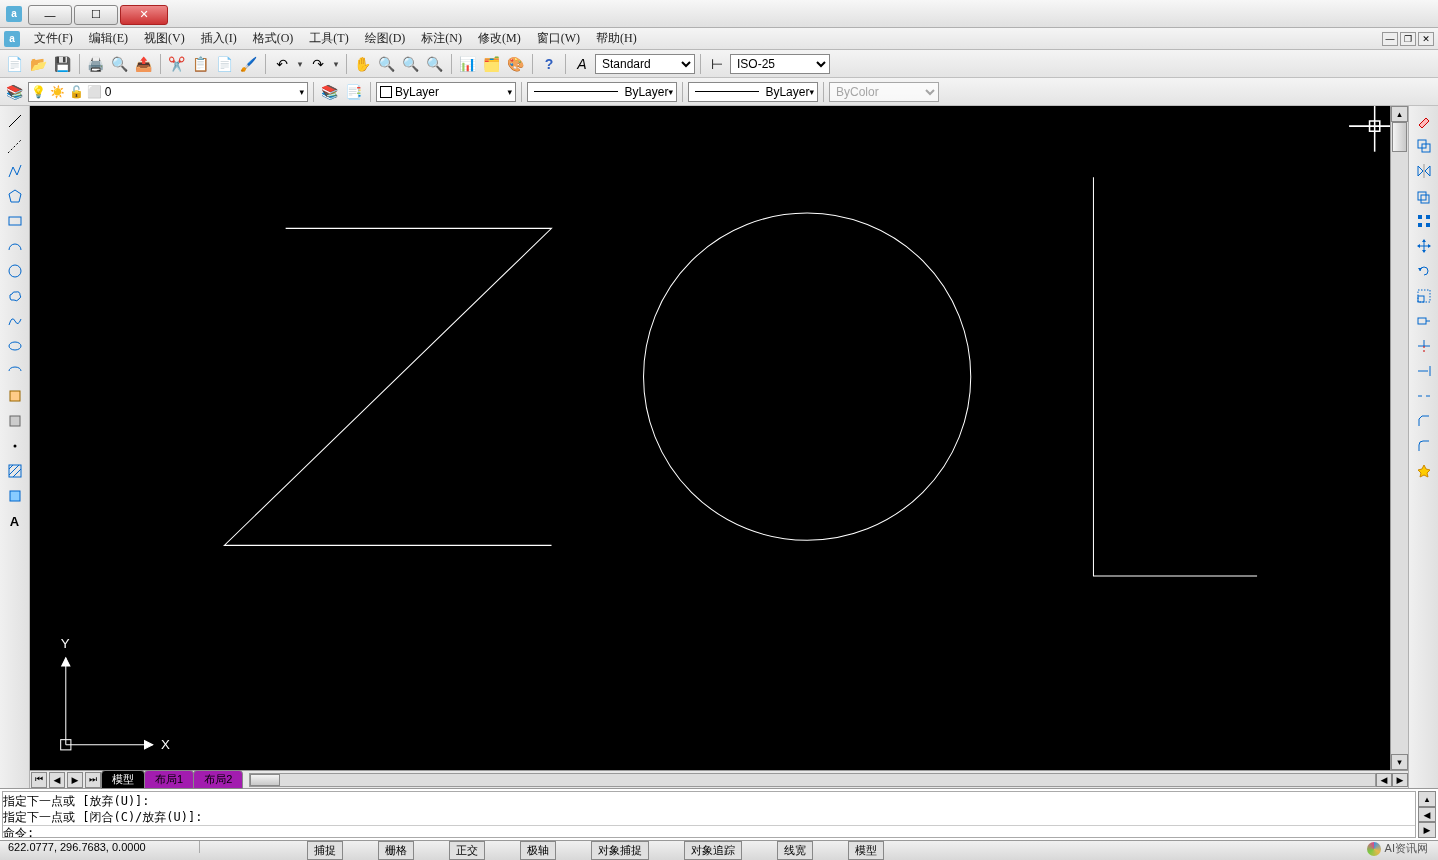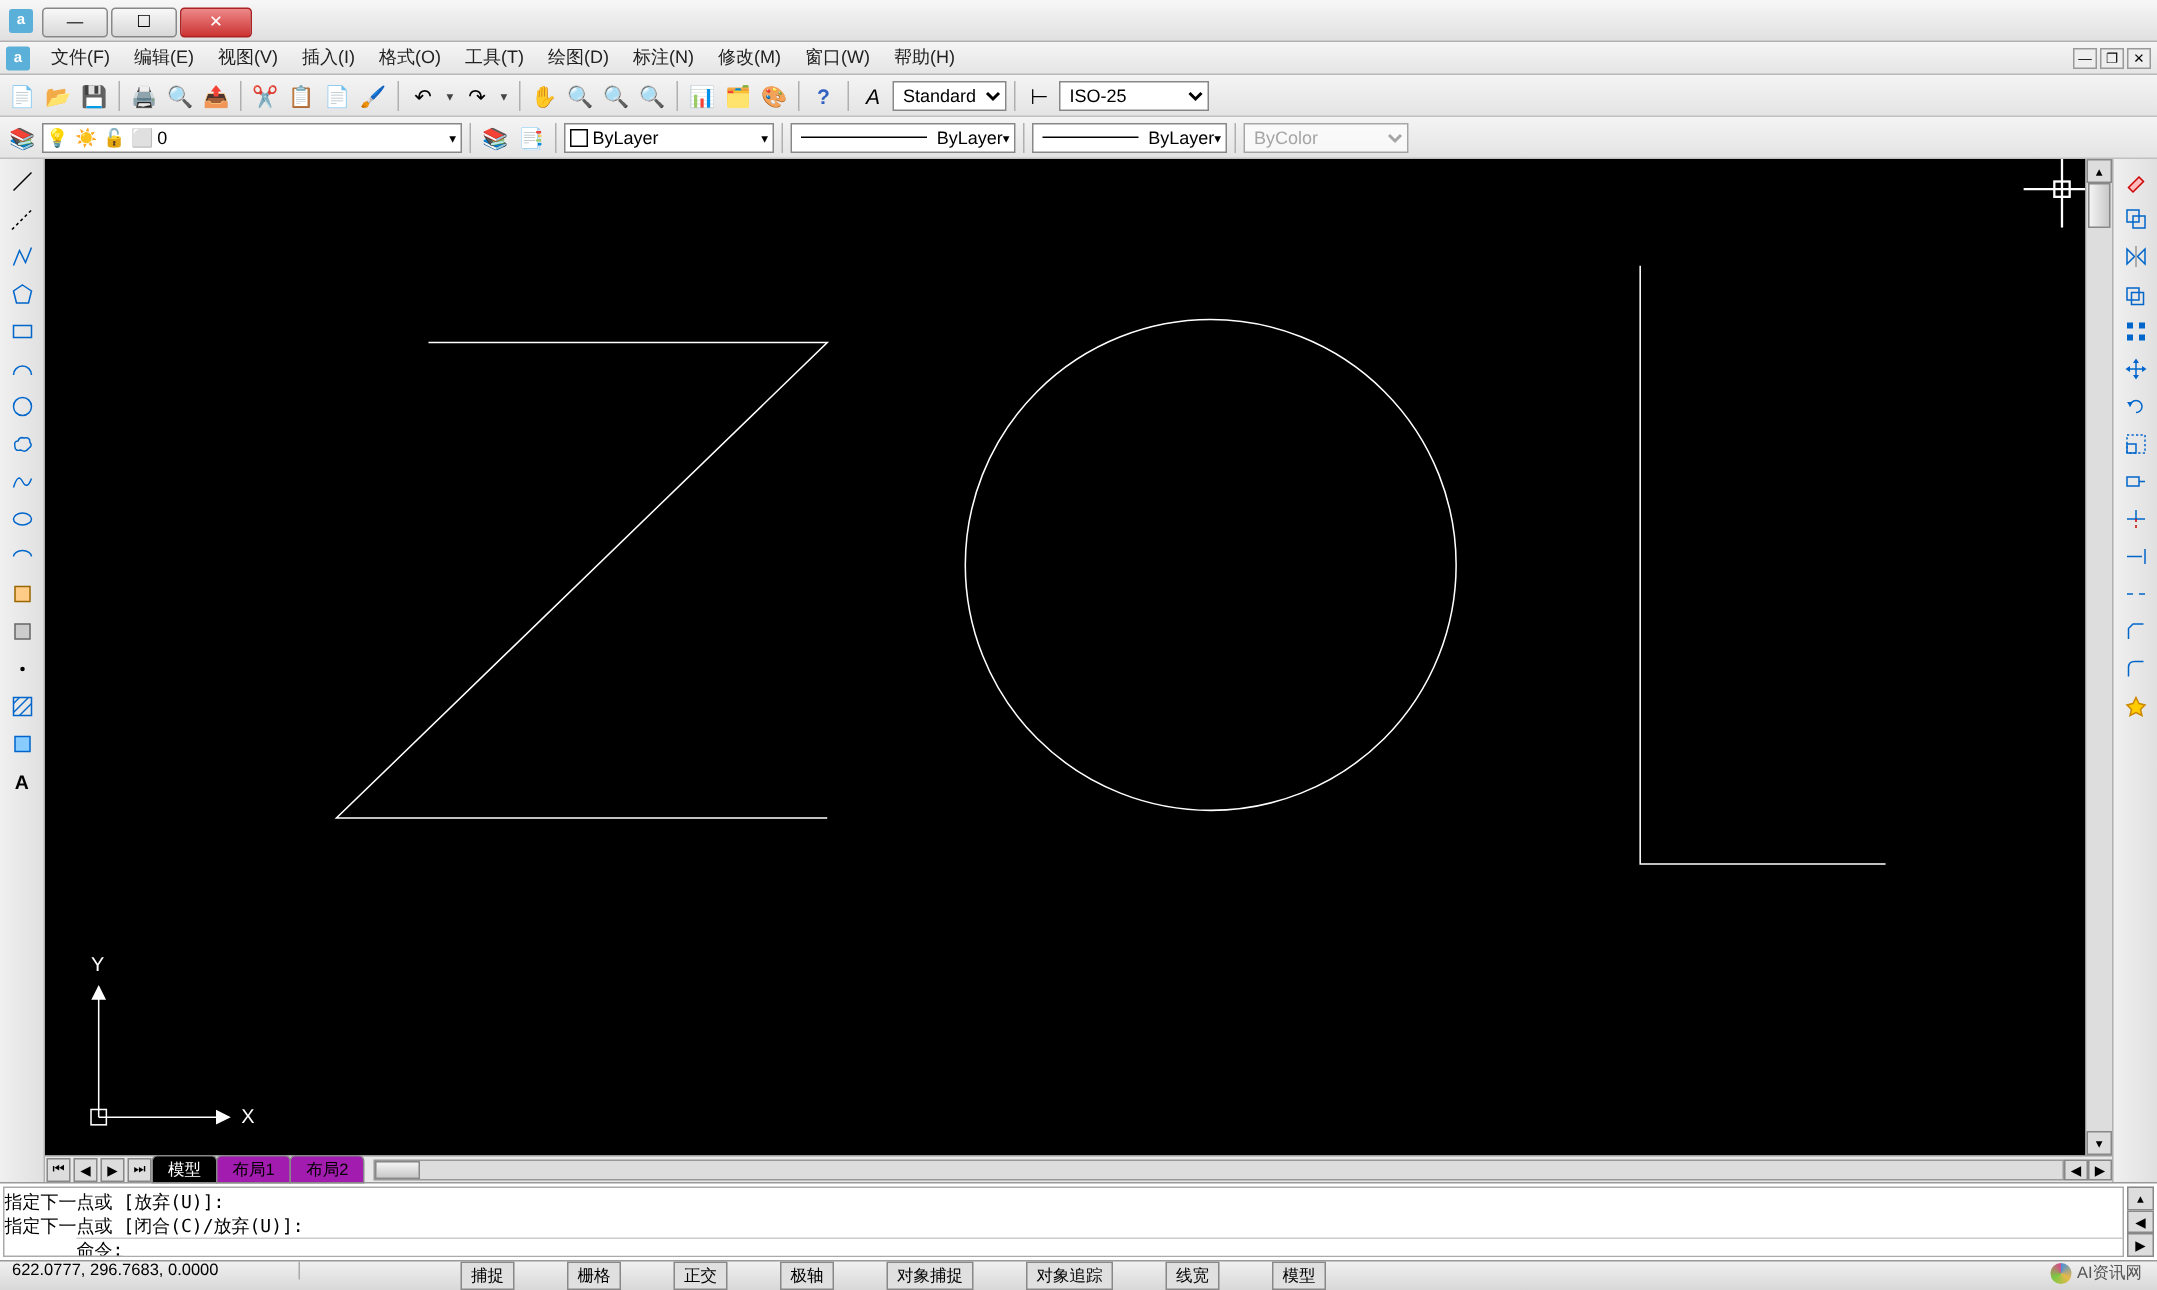--- a/index.html
+++ b/index.html
@@ -9,21 +9,21 @@
 .titlebar { height: 28px; background: linear-gradient(#f7f7f7, #e0e0e0); display: flex; align-items: center; border-bottom: 1px solid #b0b0b0; }
 .titlebar .app-icon { width: 16px; height: 16px; background: #5ab0d8; margin: 0 6px; border-radius: 2px; display: flex; align-items: center; justify-content: center; color: #fff; font-weight: bold; font-size: 10px; }
 .titlebar .title { flex: 1; color: #333; }
 .titlebar .win-controls { display: flex; }
 .titlebar .win-btn { width: 44px; height: 20px; margin: 2px 2px 0 0; border: 1px solid #888; background: linear-gradient(#f8f8f8, #d8d8d8); border-radius: 3px; display: flex; align-items: center; justify-content: center; font-size: 11px; cursor: pointer; }
 .titlebar .win-btn.close { background: linear-gradient(#e88, #c33); color: #fff; border-color: #a22; width: 48px; }
 
 
 .menubar { height: 22px; background: linear-gradient(#f5f5f5, #e5e5e5); display: flex; align-items: center; padding: 0 4px; border-bottom: 1px solid #b8b8b8; }
 .menubar .app-icon { width: 16px; height: 16px; background: #5ab0d8; margin-right: 6px; border-radius: 2px; display:flex;align-items:center;justify-content:center;color:#fff;font-size:10px;font-weight:bold; }
-.menubar .menu-item { padding: 2px 8px; cursor: pointer; color: #222; }
+.menubar .menu-item { padding: 2px 8px; cursor: pointer; color: #222; font-family: Liberation Serif, serif; }
 .menubar .spacer { flex: 1; }
 .menubar .mdi-btn { width: 16px; height: 14px; border: 1px solid #999; background: #eee; margin-left: 2px; font-size: 9px; display:flex;align-items:center;justify-content:center; cursor:pointer; }
 
 
 .toolbar-row { height: 28px; background: linear-gradient(#f4f4f4, #e4e4e4); display: flex; align-items: center; padding: 0 4px; border-bottom: 1px solid #c0c0c0; gap: 2px; }
 .tb-btn { width: 22px; height: 22px; border: 1px solid transparent; display: flex; align-items: center; justify-content: center; cursor: pointer; border-radius: 2px; }
 .tb-sep { width: 1px; height: 20px; background: #b0b0b0; margin: 0 3px; }
 .tb-drop { width: 10px; height: 22px; display:flex; align-items:center; justify-content:center; cursor:pointer; font-size:9px; color:#444; }
 .tb-select { height: 20px; border: 1px solid #888; background: #fff; font-size: 12px; padding: 0 2px; }
 
@@ -51,21 +51,21 @@
 .vscroll { width: 18px; background: #ddd; border-left:1px solid #999; display:flex; flex-direction:column; }
 .vscroll .track { flex:1; background:#ddd; position:relative; }
 .vscroll .thumb { position:absolute; top:0; left:1px; right:1px; height:30px; background:linear-gradient(90deg,#f4f4f4,#c8c8c8); border:1px solid #888; }
 .vscroll .btn { height:16px; border:1px solid #888; background:#ddd; display:flex;align-items:center;justify-content:center;font-size:9px; cursor:pointer; }
 
 
 .command-window { height: 52px; background: #fff; border-top: 1px solid #999; display: flex; }
 .command-text { flex:1; font-family: SimSun, monospace; font-size: 12px; padding: 2px 0; line-height: 1.3; overflow: hidden; border:1px solid #aaa; margin:2px; }
 .cmd-scroll { width:18px; display:flex; flex-direction:column; margin:2px 2px 2px 0; }
 .cmd-scroll .btn { flex:1; border:1px solid #888; background:#ddd; display:flex;align-items:center;justify-content:center; font-size:9px; cursor:pointer; }
-.cmd-input-row { display:flex; align-items:center; border-top:1px solid #ccc;margin-left:48px; }
+.cmd-input-row { display:flex; align-items:center; border-top:1px solid #ccc; }
 .cmd-input-row input { flex:1; border:none; outline:none; font-family: SimSun, monospace; font-size:12px; }
 
 
 .statusbar { height: 20px; background: linear-gradient(#f0f0f0,#d8d8d8); display: flex; align-items: flex-start; font-size: 11px; border-top: 1px solid #999; gap: 33px; }
 .statusbar .coords { padding: 0 8px; border-right: 1px solid #aaa; min-width: 200px; }
 .statusbar .status-btn { padding: 1px 6px; border: 1px solid #888; background: #e0e0e0; margin: 0 1px; cursor:pointer; }
 .statusbar .watermark { margin-left:auto; padding:0 10px; color:#555; display:flex; align-items:center; gap:4px; }
 .watermark-icon { width:14px; height:14px; border-radius:50%; background: conic-gradient(#4a90d9,#e8b84a,#7ac943,#d94a8c); }
 
 
@@ -168,21 +168,21 @@
       <span class="ic">🎨</span>
     </div>
   <div class="tb-sep"></div>
   <div class="tb-btn">
       <span class="ic" style="color:#3060c0;font-weight:bold">?</span>
     </div>
   <div class="tb-sep"></div>
   <div class="tb-btn">
       <span class="ic" style="font-style:italic">A</span>
     </div>
-  <select class="tb-select" style="width:76px">
+  <select class="tb-select" style="width:100px">
     <option>Standard</option>
   </select>
   <div class="tb-sep"></div>
   <div class="tb-btn">
       <span class="ic">⊢</span>
     </div>
   <select class="tb-select" style="width:100px">
     <option>ISO-25</option>
   </select>
 </div>

